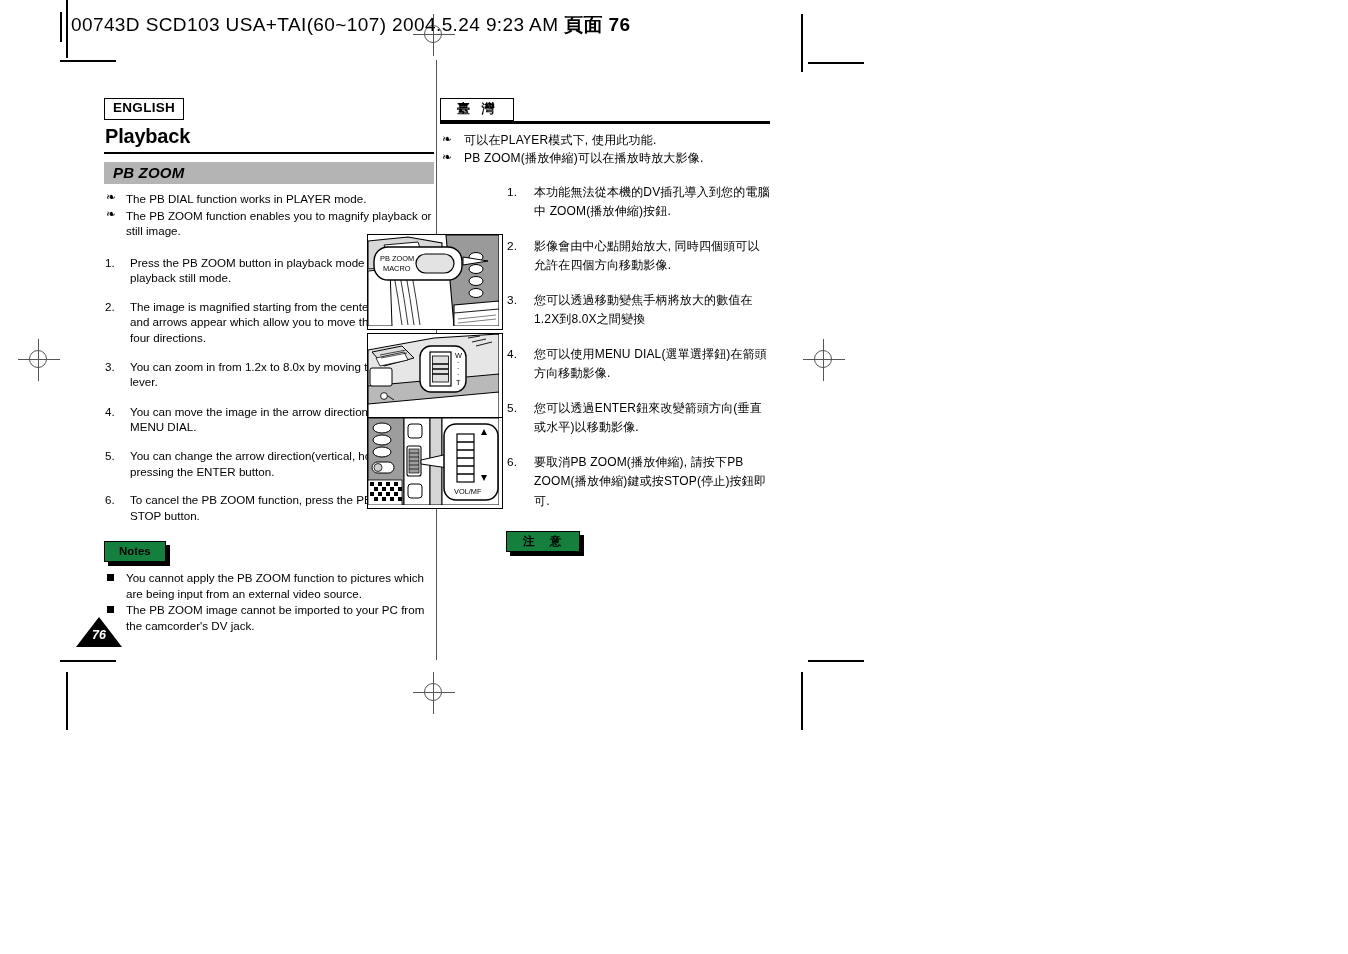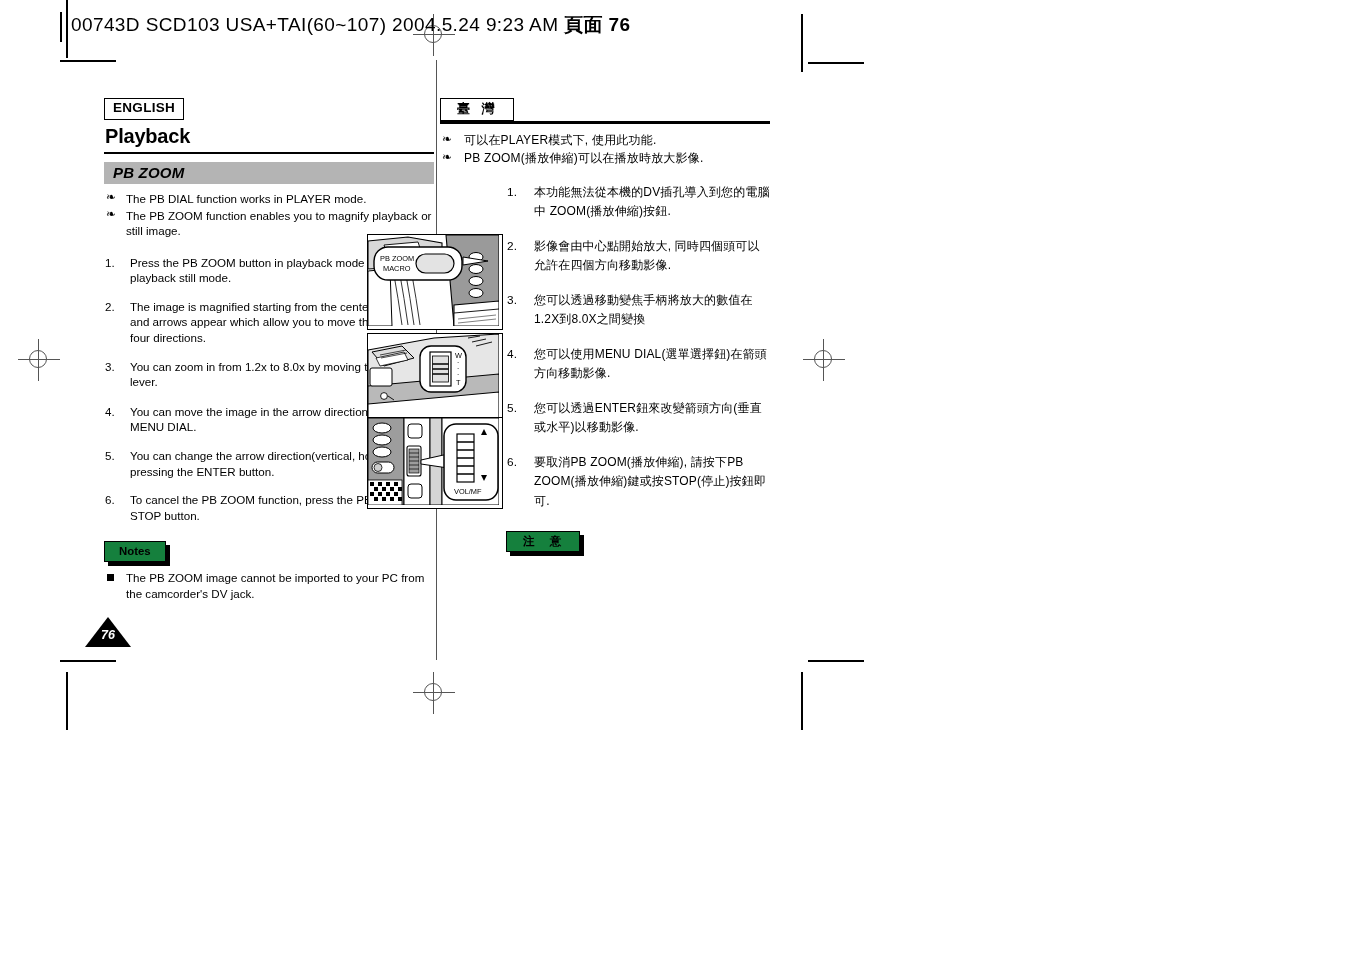--- a/index.html
+++ b/index.html
@@ -67,21 +67,21 @@
   .notes-tab .shadow{position:absolute;left:4px;top:4px;width:100%;height:100%;background:#000;}
   .notes-tab .box{position:relative;border:1.5px solid #000;background:#15803d;padding:3px 14px 3px 14px;font-size:11.4px;line-height:13px;font-weight:bold;}
   .notes-tab .box.cjk{letter-spacing:6px;padding:3px 12px 3px 16px;font-size:11.5px;}
 
   ul.sqbul{list-style:none;margin:8px 0 0 0;padding:0;}
   ul.sqbul li{position:relative;padding-left:22px;font-size:11.6px;line-height:15.4px;margin-bottom:1px;}
   ul.sqbul li .mk{position:absolute;left:3px;top:3.6px;width:7px;height:7px;background:#000;}
   ul.sqbul li.cjk{font-size:12px;line-height:18px;padding-left:24px;}
 
   
-  .pagenum{position:absolute;left:85px;top:617px;width:46px;height:30px;}
+  .pagenum{position:absolute;left:76px;top:617px;width:46px;height:30px;}
   .pagenum .tri{
     position:absolute;left:0;top:0;width:0;height:0;
     border-left:23px solid transparent;border-right:23px solid transparent;border-bottom:30px solid #000;
   }
   .pagenum .n{
     position:absolute;left:0;top:12px;width:46px;text-align:center;
     color:#fff;font-size:12.5px;font-weight:bold;font-style:italic;line-height:13px;
   }
 
   
@@ -163,21 +163,21 @@
     </ol>
 
     <div style="margin-top:14px;">
       <div class="notes-tab">
         <div class="shadow"></div>
         <div class="box">Notes</div>
       </div>
     </div>
 
     <ul class="sqbul">
-      <li><span class="mk"></span></li>
+      <li><span class="mk"></span><span>You cannot apply the PB ZOOM function to pictures which are being input from an external video source.</span></li>
       <li><span class="mk"></span><span>The PB ZOOM image cannot be imported to your PC from the camcorder's DV jack.</span></li>
     </ul>
   </div>
 
   <div class="col-right">
     <div class="badge-row-right">
       <span class="lang-badge tw">臺 灣</span>
     </div>
     <div class="rule"></div>
 

